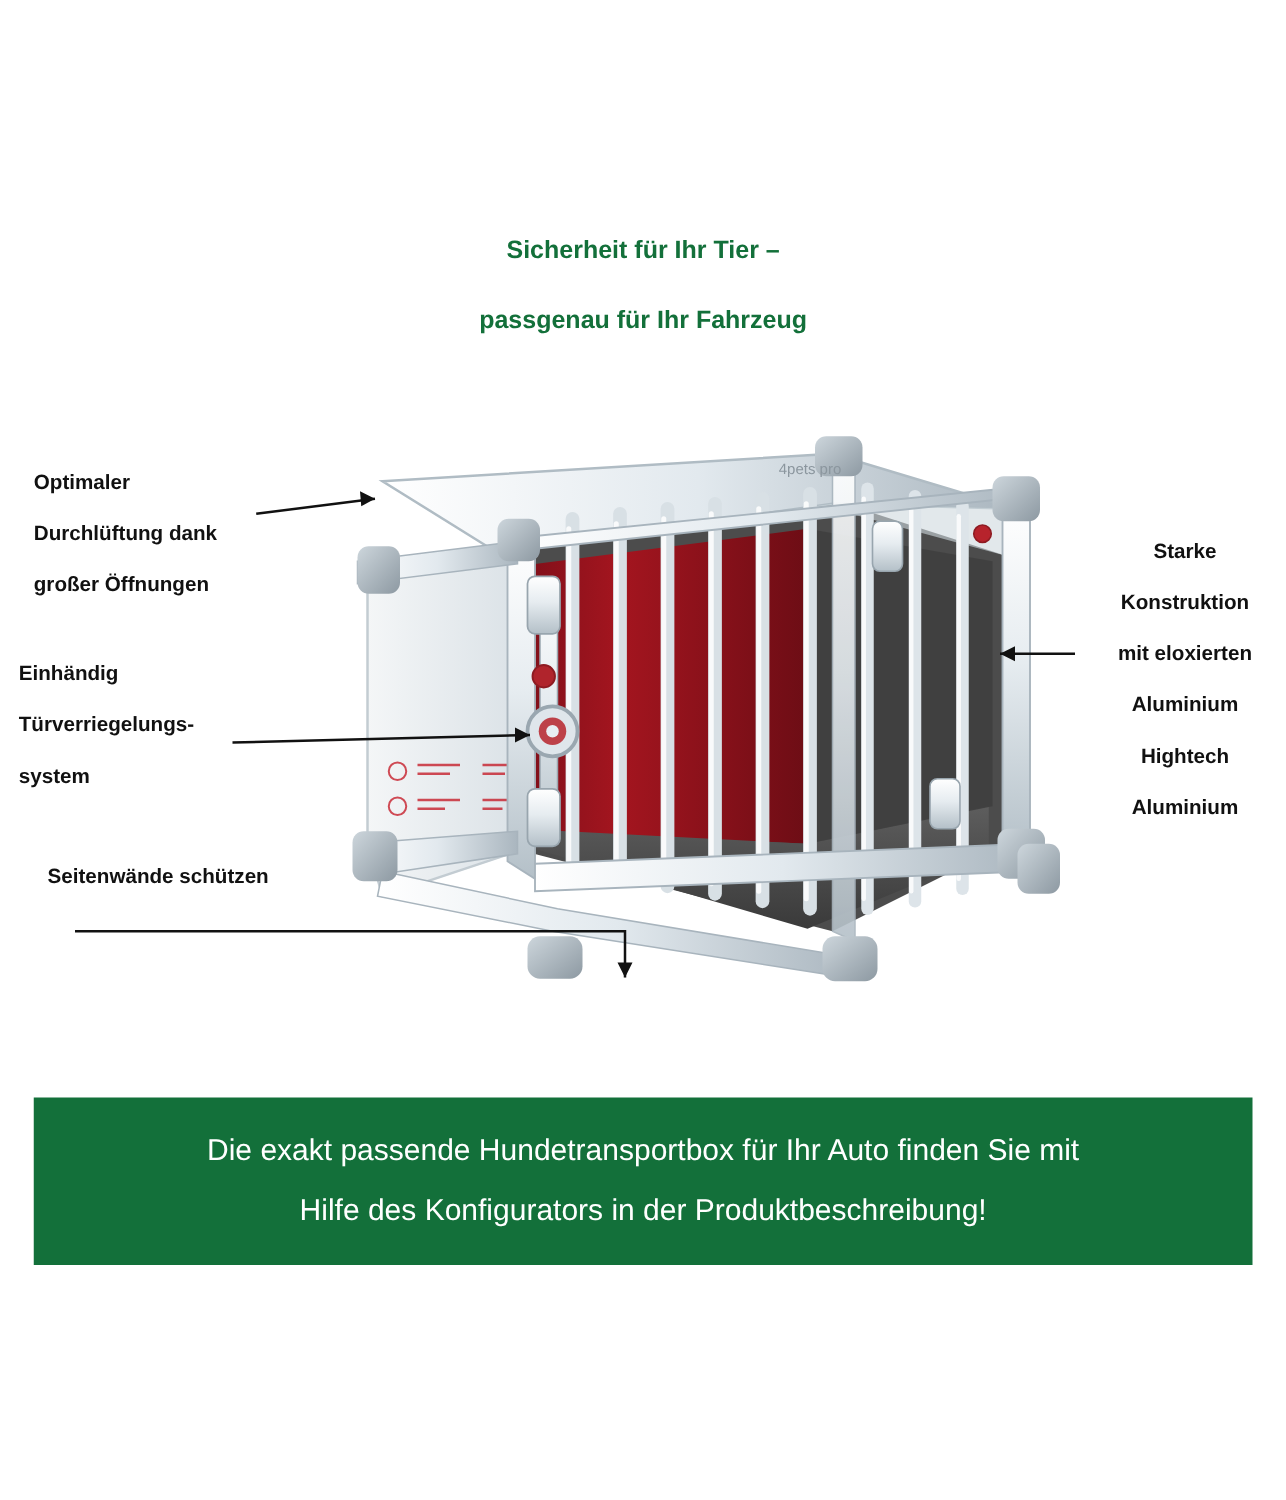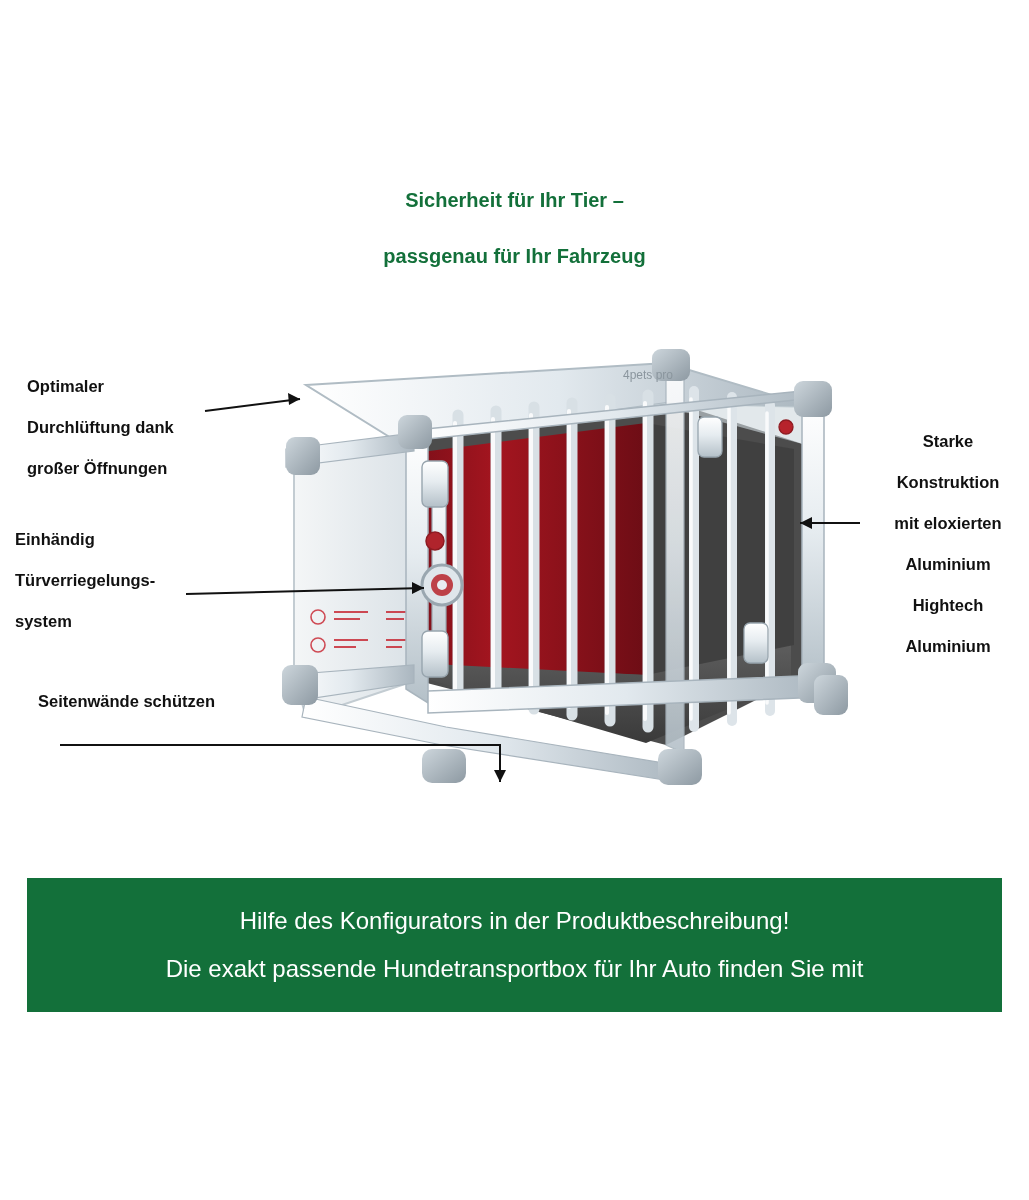--- a/index.html
+++ b/index.html
@@ -277,15 +277,15 @@
 <div class="callout" id="callout-construction">
   <span class="row">Starke</span>
   <span class="row">Konstruktion</span>
   <span class="row">mit eloxierten</span>
   <span class="row">Aluminium</span>
   <span class="row">Hightech</span>
   <span class="row">Aluminium</span>
 </div>
 
 <div class="banner">
+  <span class="row">Die exakt passende Hundetransportbox für Ihr Auto finden Sie mit</span>
   <span class="row">Hilfe des Konfigurators in der Produktbeschreibung!</span>
-  <span class="row">Die exakt passende Hundetransportbox für Ihr Auto finden Sie mit</span>
 </div>
 
 </body></html>

